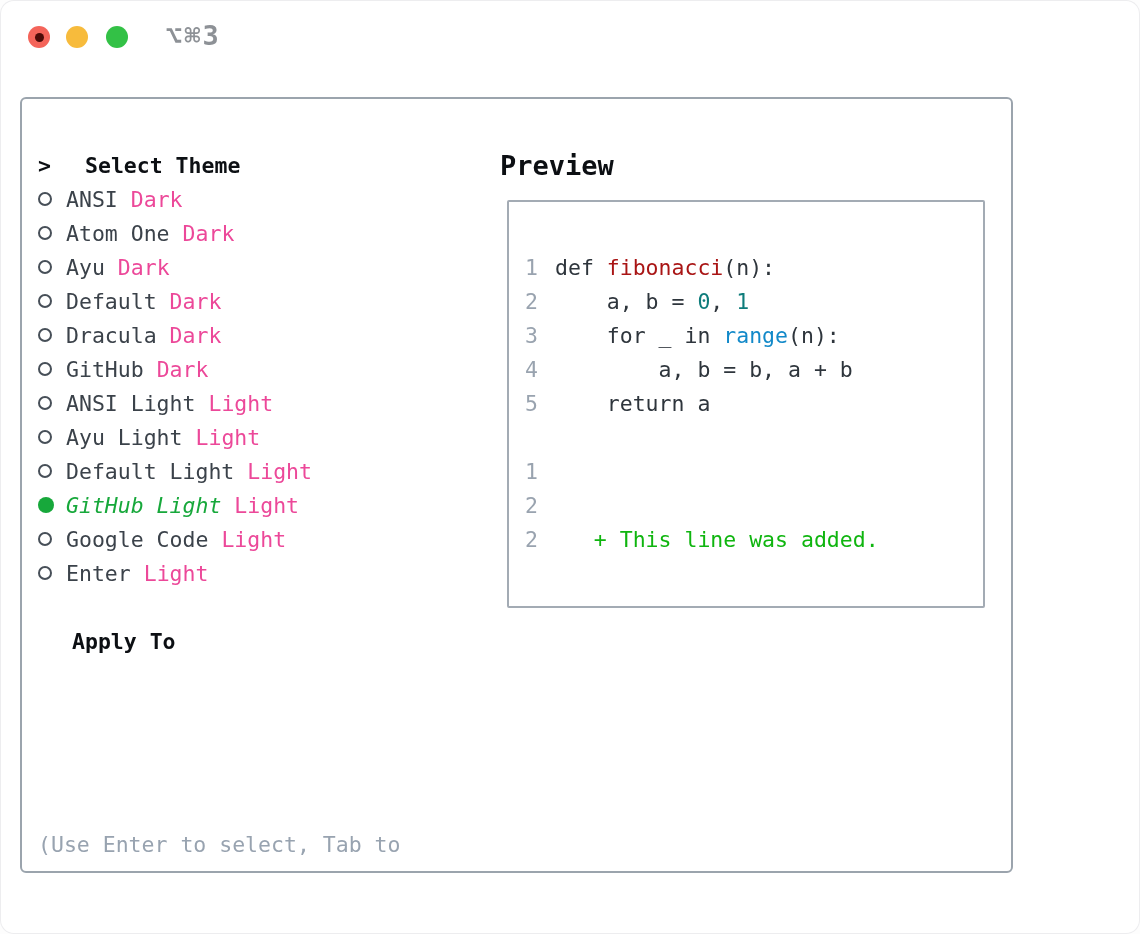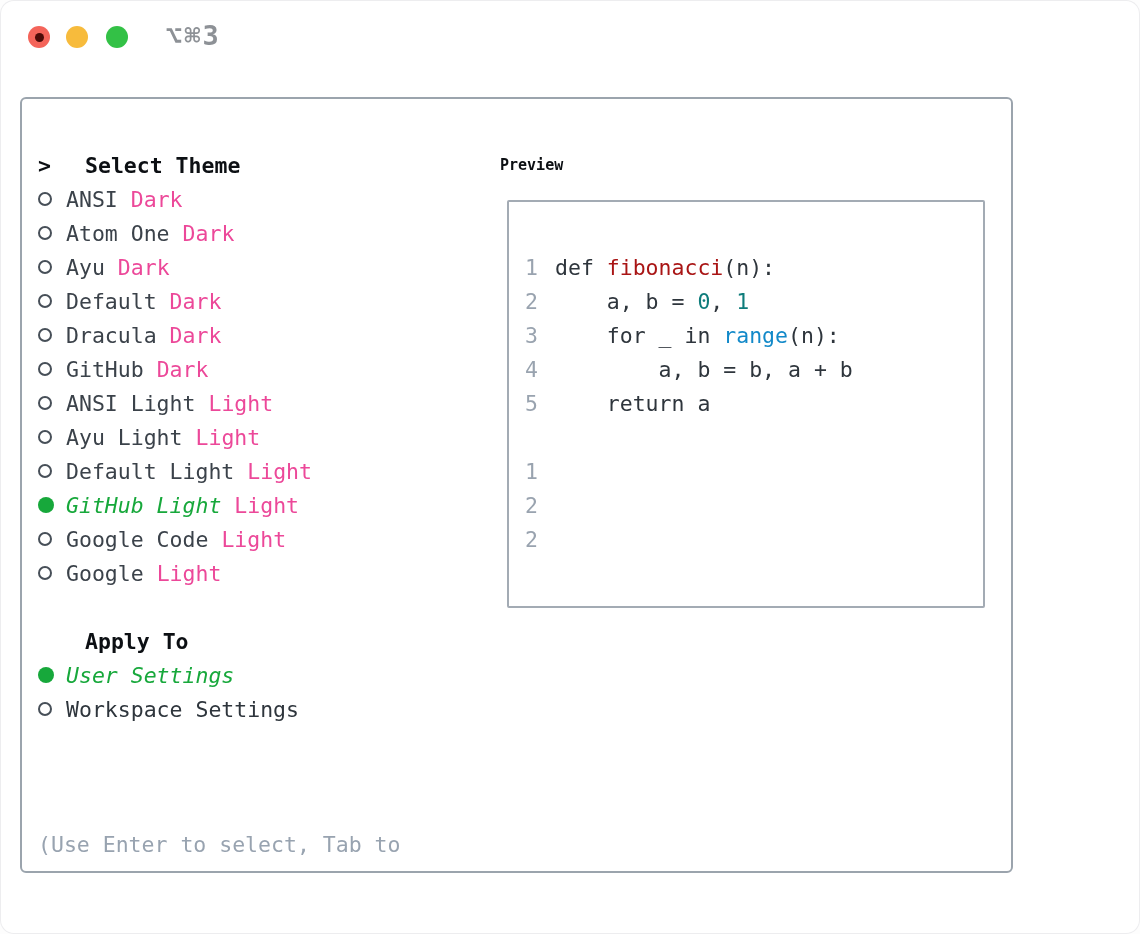--- a/index.html
+++ b/index.html
@@ -36,28 +36,28 @@
   .marker { flex:0 0 28px; display:flex; align-items:center; }
   .caret { color:#0c0f13; font-weight:bold; }
   .ring { width:14px; height:14px; border:2px solid #474f58; border-radius:50%; }
   .dot-green { width:16px; height:16px; border-radius:50%; background:#17a83b; }
   .hdr-label { color:#0c0f13; font-weight:bold;margin-left:19px; }
   .variant { color:#ec4899; margin-left:13px; }
   .selected .name, .selected .opt-label { color:#17a83b;font-style:italic; }
   .opt-label { color:#2e353c; }
   
   .theme-section { position:absolute; left:38px; top:148px; }
-  .apply-section { position:absolute; left:38px; top:624px; }
+  .apply-section { position:absolute; left:25px; top:624px; }
   .help-section  { position:absolute; left:38px; top:760px;
                    font-size:21.5px; line-height:34px; color:#98a3b0; white-space:pre; }
   
   .preview-label {
     position:absolute; left:500px; top:148px; height:34px;
     display:flex; align-items:center;
-    font-size:15px; font-weight:bold; color:#0c0f13;
+    font-size:27px; font-weight:bold; color:#0c0f13;
   }
   .preview-box {
     position:absolute; left:507px; top:200px;
     width:478px; height:408px;
     border:2px solid #a3abb4; border-radius:2px; background:#ffffff;
   }
   .preview-code { padding:48px 0 0 16px; }
   .pline { height:34px; display:flex; align-items:center; font-size:21.5px; white-space:pre; }
   .ln { flex:0 0 30px; color:#99a3af; }
   .content { white-space:pre; color:#2e353c; }
@@ -141,41 +141,31 @@
     <span class="name">GitHub Light</span>
     <span class="variant">Light</span>
   </div>
         <div class="row theme-item">
     <span class="marker"><span class="ring"></span></span>
     <span class="name">Google Code</span>
     <span class="variant">Light</span>
   </div>
         <div class="row theme-item">
     <span class="marker"><span class="ring"></span></span>
-    <span class="name">Google</span>
+    <span class="name">Enter</span>
     <span class="variant">Light</span>
   </div>
       </div>
   </div>
 
   <div class="apply-section">
     <div class="row">
       <span class="marker"></span>
       <span class="hdr-label">Apply To</span>
     </div>
-    <div id="apply-list">
-        <div class="row apply-option selected">
-    <span class="marker"><span class="dot-green"></span></span>
-    <span class="opt-label">User Settings</span>
-  </div>
-        <div class="row apply-option">
-    <span class="marker"><span class="ring"></span></span>
-    <span class="opt-label">Workspace Settings</span>
-  </div>
-      </div>
   </div>
 
   <div class="help-section">
     <div>(Use Enter to select, Tab to</div>
     <div>change focus)</div>
   </div>
 
   <div class="preview-label">Preview</div>
   <div class="preview-box">
     <div class="preview-code" id="preview-code">
@@ -204,17 +194,18 @@
     <span class="content"></span>
   </div>
         <div class="pline">
     <span class="ln">1</span>
   </div>
         <div class="pline">
     <span class="ln">2</span>
   </div>
         <div class="pline">
     <span class="ln">2</span>
+    <span class="content"><span class="tk-add">   + This line was added.</span></span>
   </div>
       </div>
   </div>
 
 </div>
 
 </body></html>

